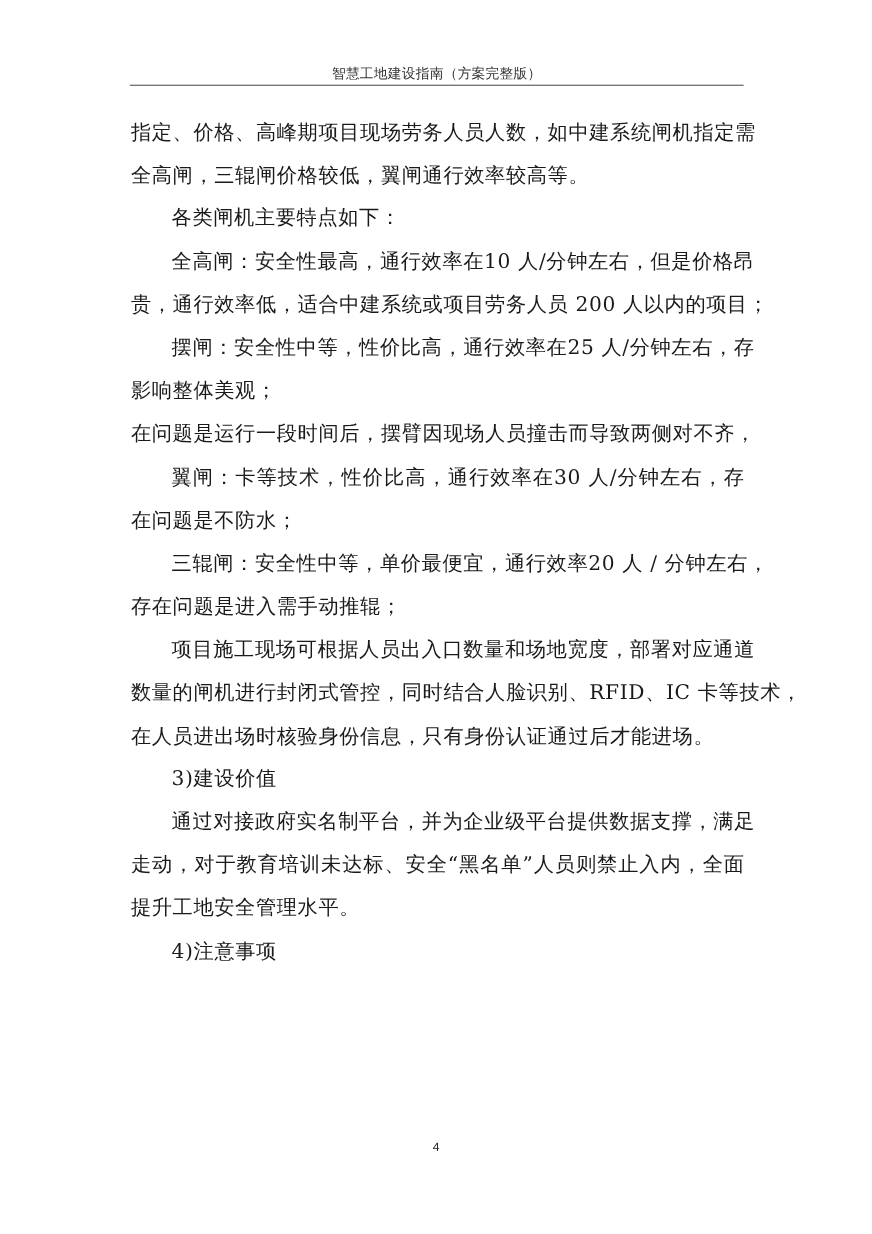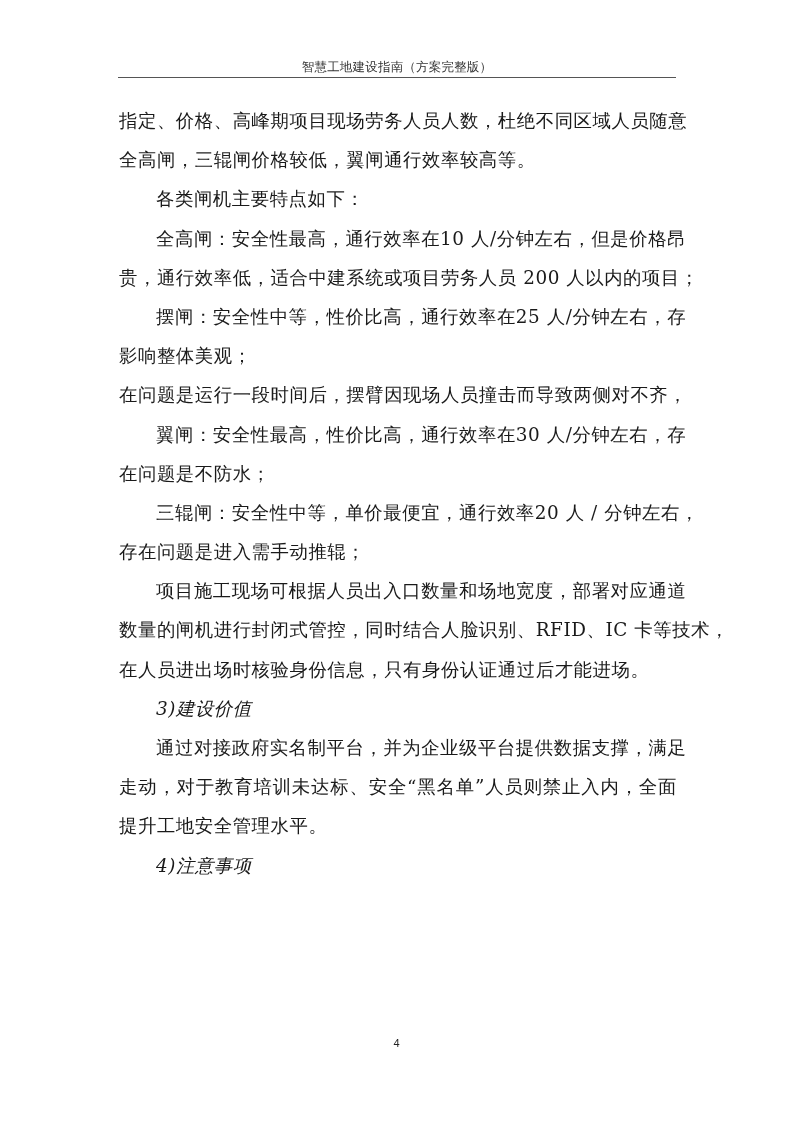--- a/index.html
+++ b/index.html
@@ -61,21 +61,20 @@
     .line.last {
       text-align: right;
       text-align-last: left;
     }
     .line.indent {
       padding-left: 37px;
     }
     .line.heading {
       text-align: left;
       text-align-last: left;
-      font-style: italic;
     }
     .page-number {
       position: absolute;
       left: 0;
       width: 793px;
       top: 1022px;
       text-align: center;
       font-family: "Liberation Sans", sans-serif;
       font-size: 11px;
       color: #222;
@@ -85,41 +84,41 @@
 <body>
 
 <div class="page">
 
   <div class="header">智慧工地建设指南（方案完整版）</div>
   <div class="header-rule"></div>
 
   <div class="body">
 
     <div>
-      <span class="line">指定、价格、高峰期项目现场劳务人员人数，杜绝不同区域人员随意</span>
+      <span class="line">指定、价格、高峰期项目现场劳务人员人数，如中建系统闸机指定需</span>
       <span class="line last">全高闸，三辊闸价格较低，翼闸通行效率较高等。</span>
     </div>
 
     <div>
       <span class="line indent last">各类闸机主要特点如下：</span>
     </div>
 
     <div>
       <span class="line indent">全高闸：安全性最高，通行效率在10 人/分钟左右，但是价格昂</span>
       <span class="line last">贵，通行效率低，适合中建系统或项目劳务人员 200 人以内的项目；</span>
     </div>
 
     <div>
       <span class="line indent">摆闸：安全性中等，性价比高，通行效率在25 人/分钟左右，存</span>
       <span class="line last">影响整体美观；</span>
       <span class="line">在问题是运行一段时间后，摆臂因现场人员撞击而导致两侧对不齐，</span>
     </div>
 
     <div>
-      <span class="line indent">翼闸：安全性最高，性价比高，通行效率在30 人/分钟左右，存</span>
+      <span class="line indent">翼闸：卡等技术，性价比高，通行效率在30 人/分钟左右，存</span>
       <span class="line last">在问题是不防水；</span>
     </div>
 
     <div>
       <span class="line indent">三辊闸：安全性中等，单价最便宜，通行效率20 人 / 分钟左右，</span>
       <span class="line last">存在问题是进入需手动推辊；</span>
     </div>
 
     <div>
       <span class="line indent">项目施工现场可根据人员出入口数量和场地宽度，部署对应通道</span>

